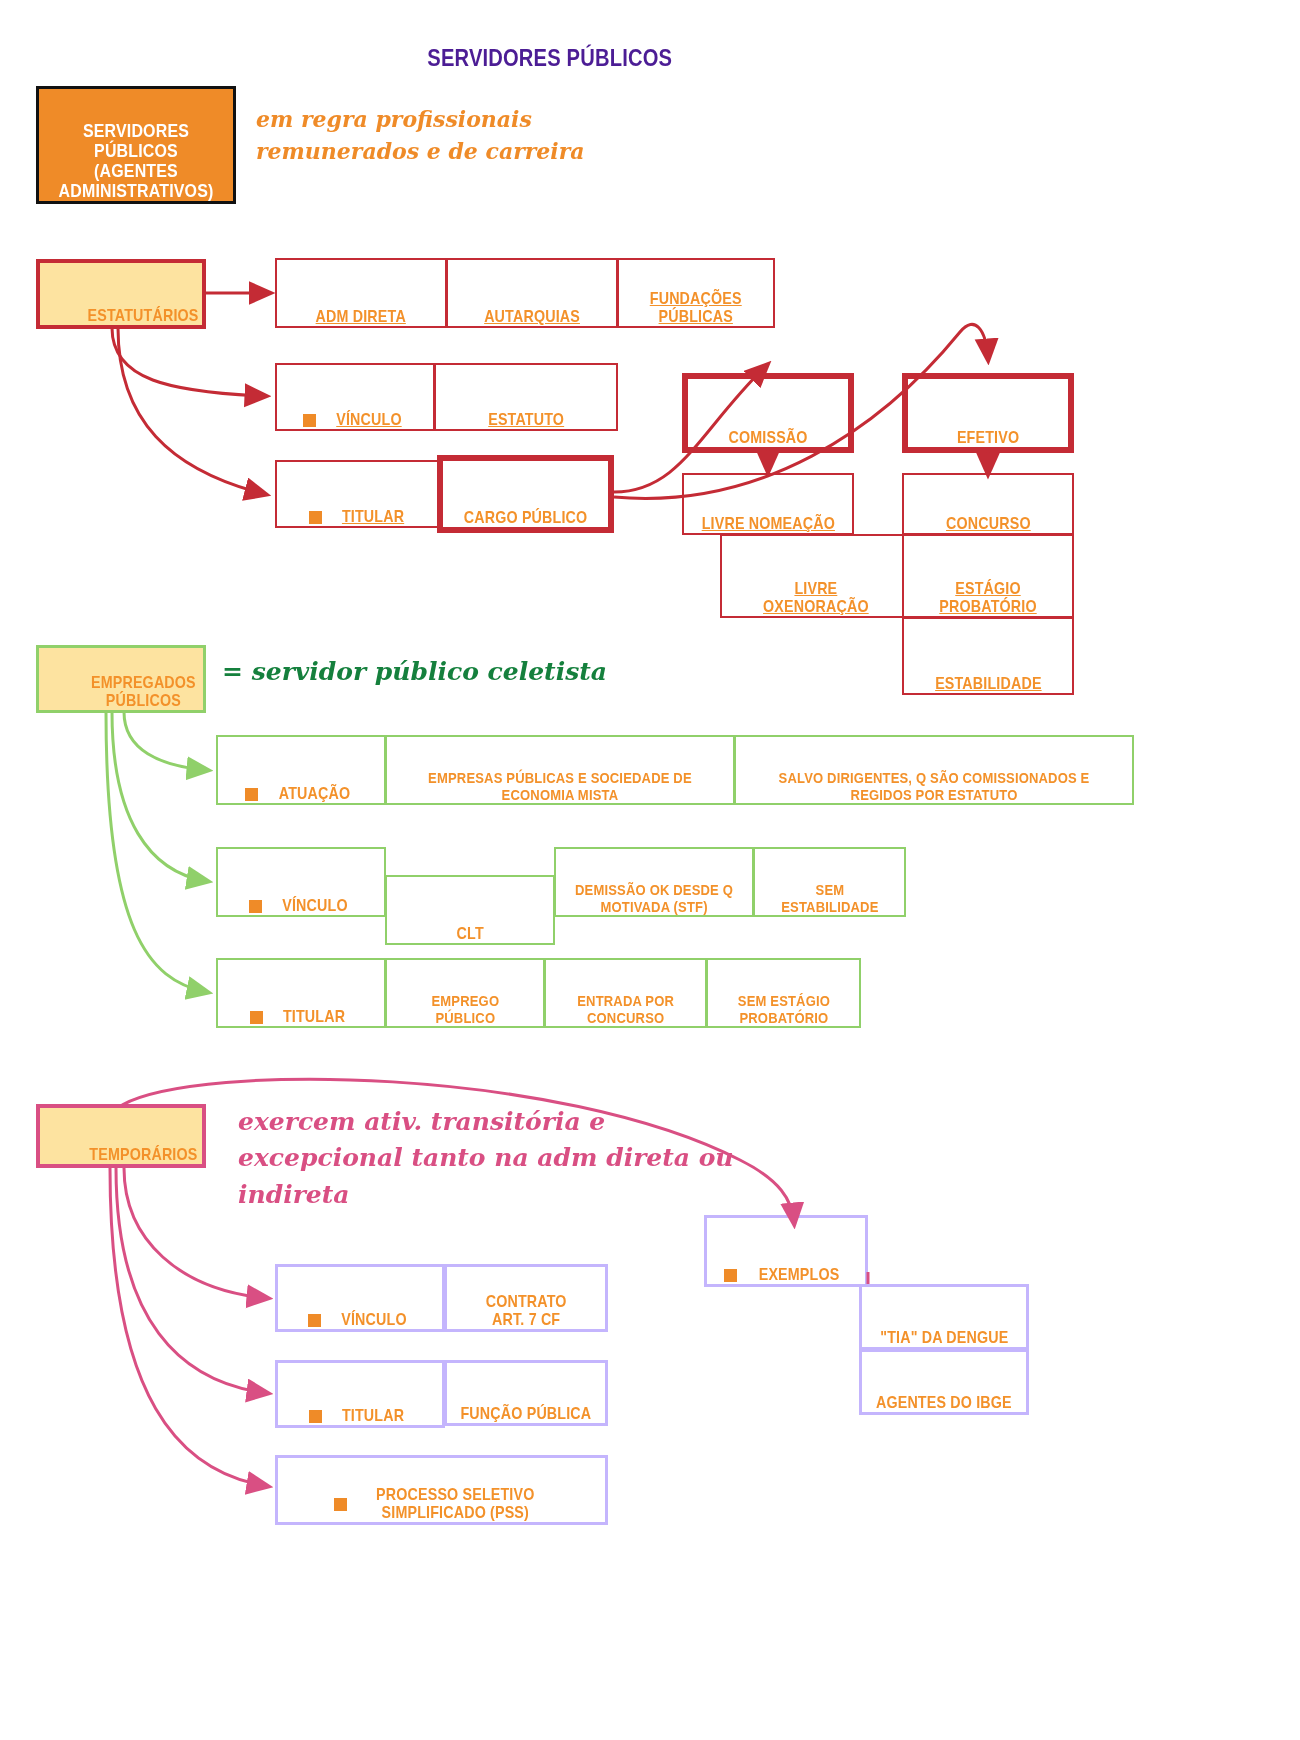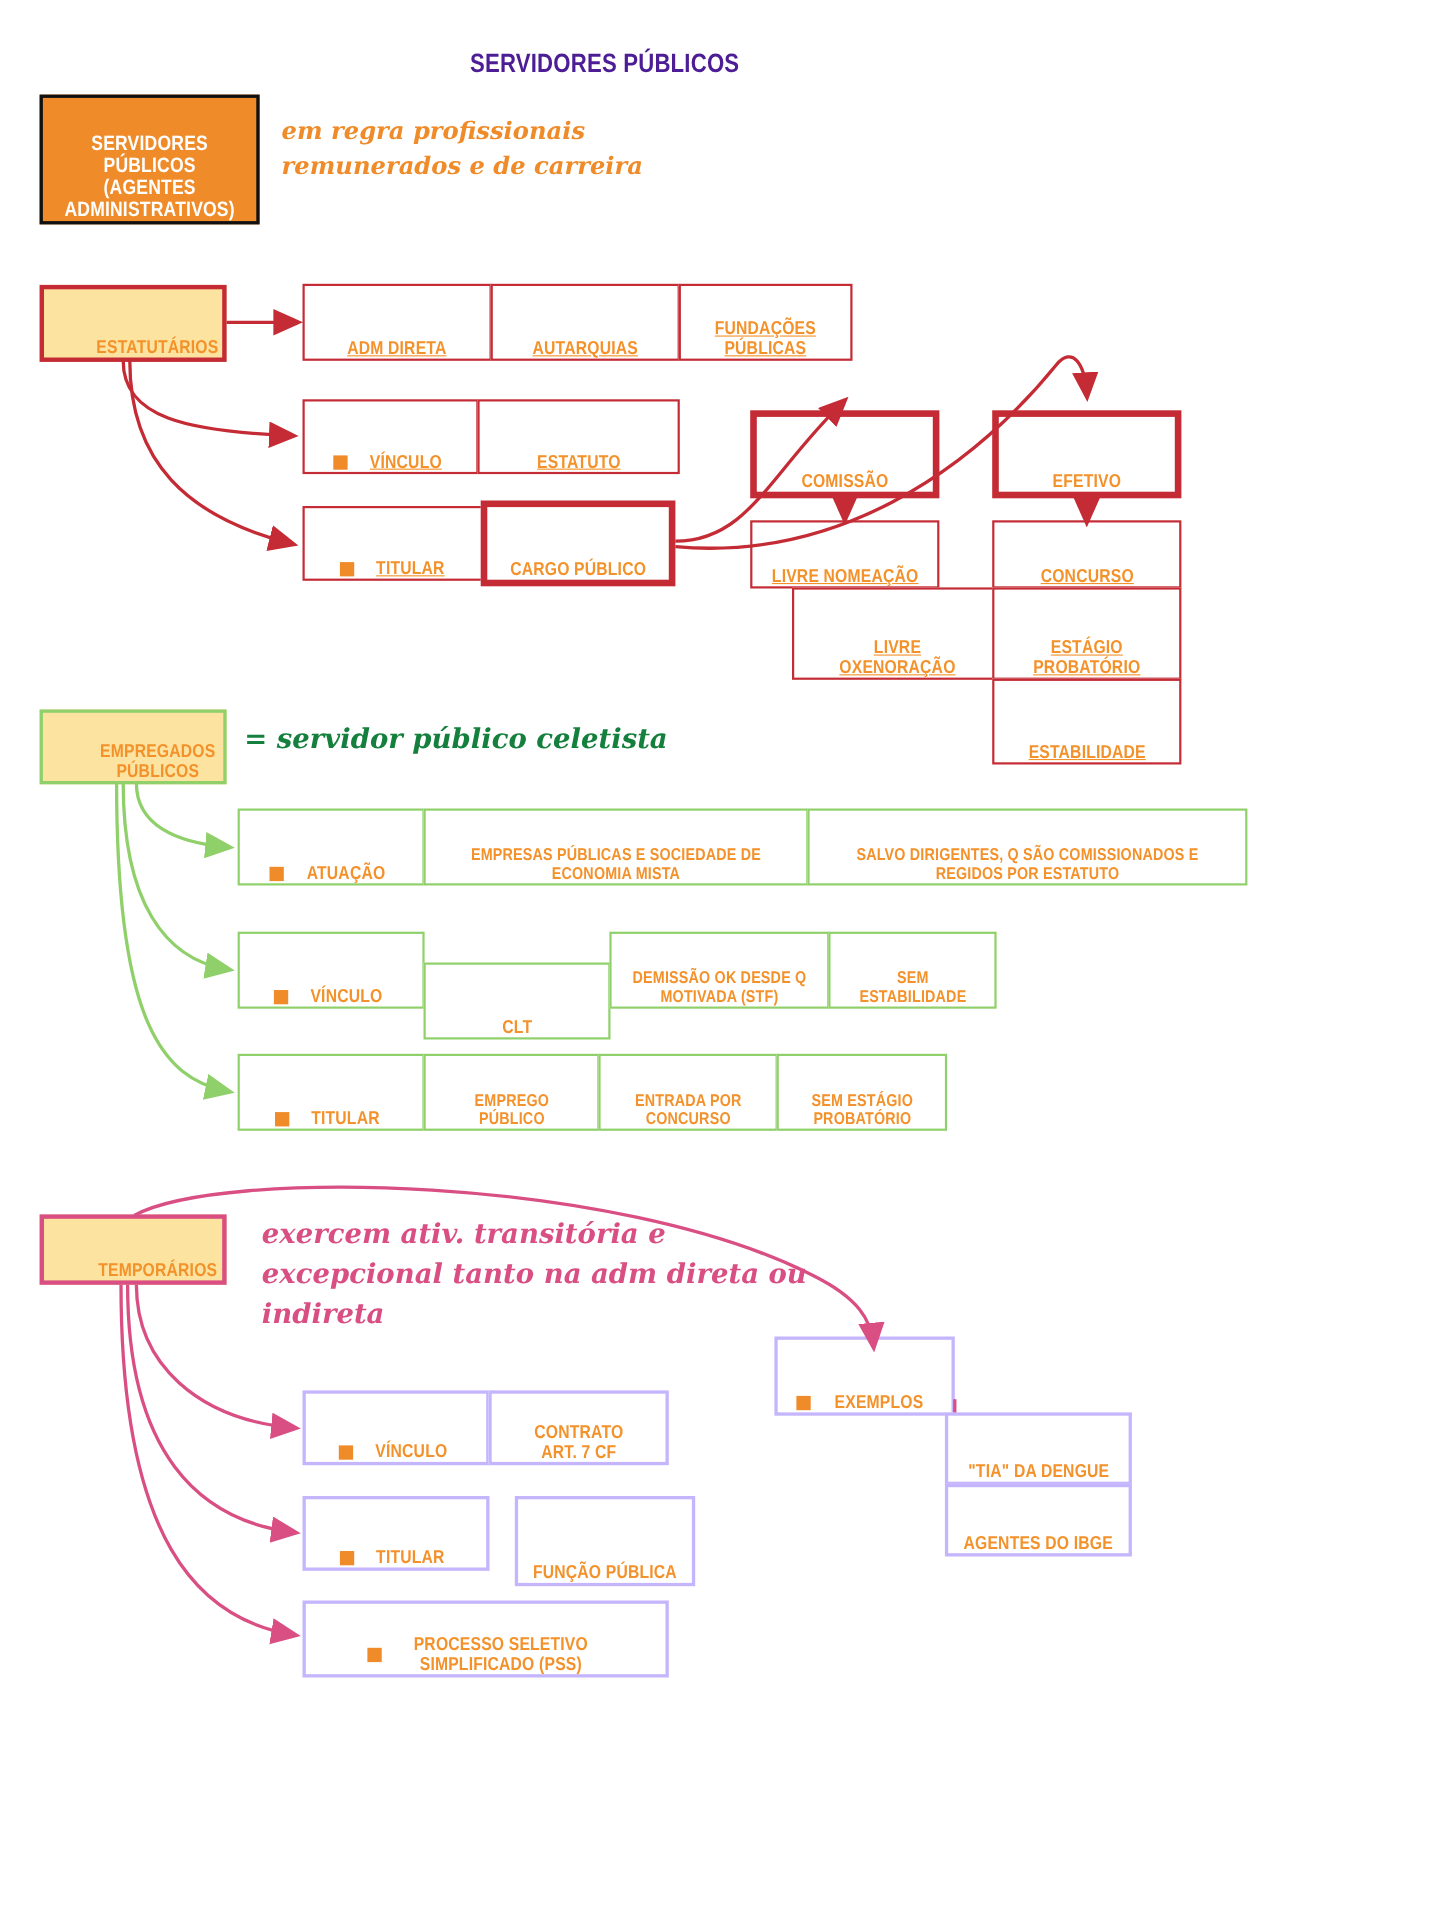--- a/index.html
+++ b/index.html
@@ -253,21 +253,21 @@
   <span class="cond">CONTRATO
 ART. 7 CF</span>
 </div>
 
 <div class="box cell pink with-bullet" style="left:275px;top:1360px;width:170px;height:68px;">
   <span class="inner">
     <i class="bullet"></i>
     <span class="cond">TITULAR</span>
   </span>
 </div>
-<div class="box cell pink" style="left:468px;top:1360px;width:164px;height:82px;">
+<div class="box cell pink" style="left:444px;top:1360px;width:164px;height:66px;">
   <span class="cond">FUNÇÃO PÚBLICA</span>
 </div>
 
 <div class="box cell pink with-bullet" style="left:275px;top:1455px;width:333px;height:70px;">
   <span class="inner">
     <i class="bullet"></i>
     <span class="cond">PROCESSO SELETIVO
 SIMPLIFICADO (PSS)</span>
   </span>
 </div>

